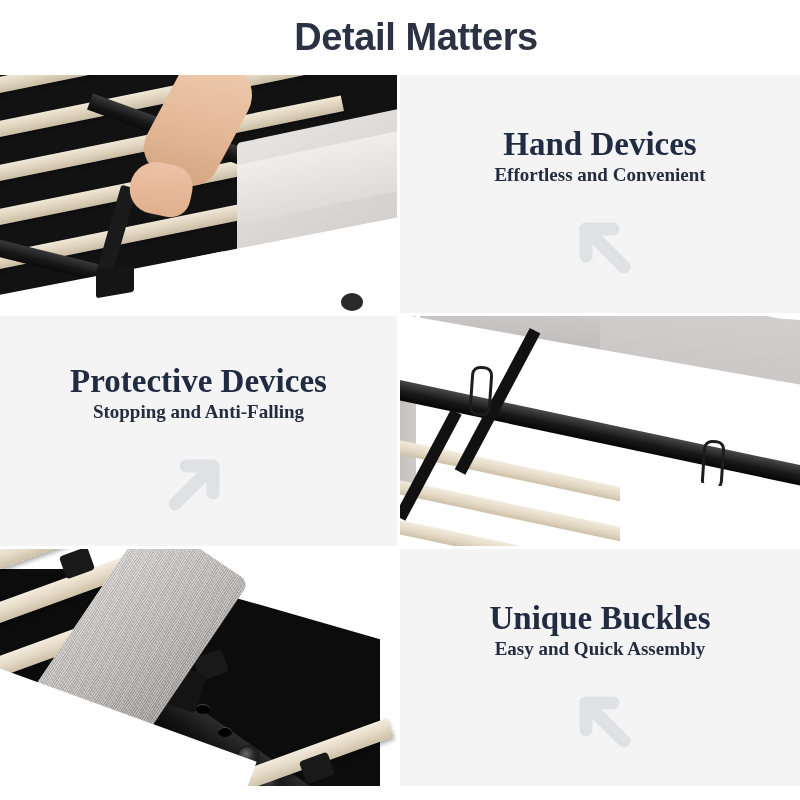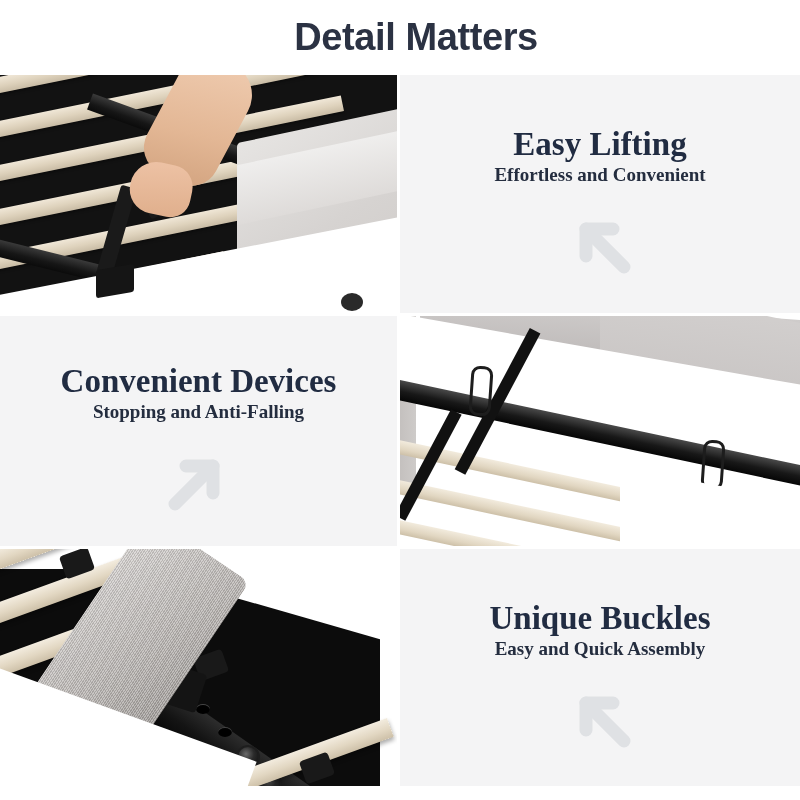--- a/index.html
+++ b/index.html
@@ -360,40 +360,40 @@
         <div class="arm"></div>
         <div class="hand"></div>
         <div class="foot"></div>
       </div>
     </div>
 
     <div class="gap-v"></div>
 
     <div class="cell">
       <div class="text-panel tp-1">
-        <div class="panel-title">Easy Lifting</div>
+        <div class="panel-title">Hand Devices</div>
         <div class="panel-sub">Effortless and Convenient</div>
         <div class="arrow-wrap">
           <svg width="64" height="64" viewBox="0 0 64 64" aria-hidden="true">
             <g fill="none" stroke="#dfe1e4" stroke-width="13" stroke-linecap="round" stroke-linejoin="round">
               <path d="M56 56 L18 18"></path>
               <path d="M18 45 L18 18 L45 18"></path>
             </g>
           </svg>
         </div>
       </div>
     </div>
 
     <div class="gap-h"></div>
     <div class="gap-h"></div>
     <div class="gap-h"></div>
 
     <div class="cell">
       <div class="text-panel tp-2">
-        <div class="panel-title">Convenient Devices</div>
+        <div class="panel-title">Protective Devices</div>
         <div class="panel-sub">Stopping and Anti-Falling</div>
         <div class="arrow-wrap flip">
           <svg width="64" height="64" viewBox="0 0 64 64" aria-hidden="true">
             <g fill="none" stroke="#dfe1e4" stroke-width="13" stroke-linecap="round" stroke-linejoin="round">
               <path d="M56 56 L18 18"></path>
               <path d="M18 45 L18 18 L45 18"></path>
             </g>
           </svg>
         </div>
       </div>

